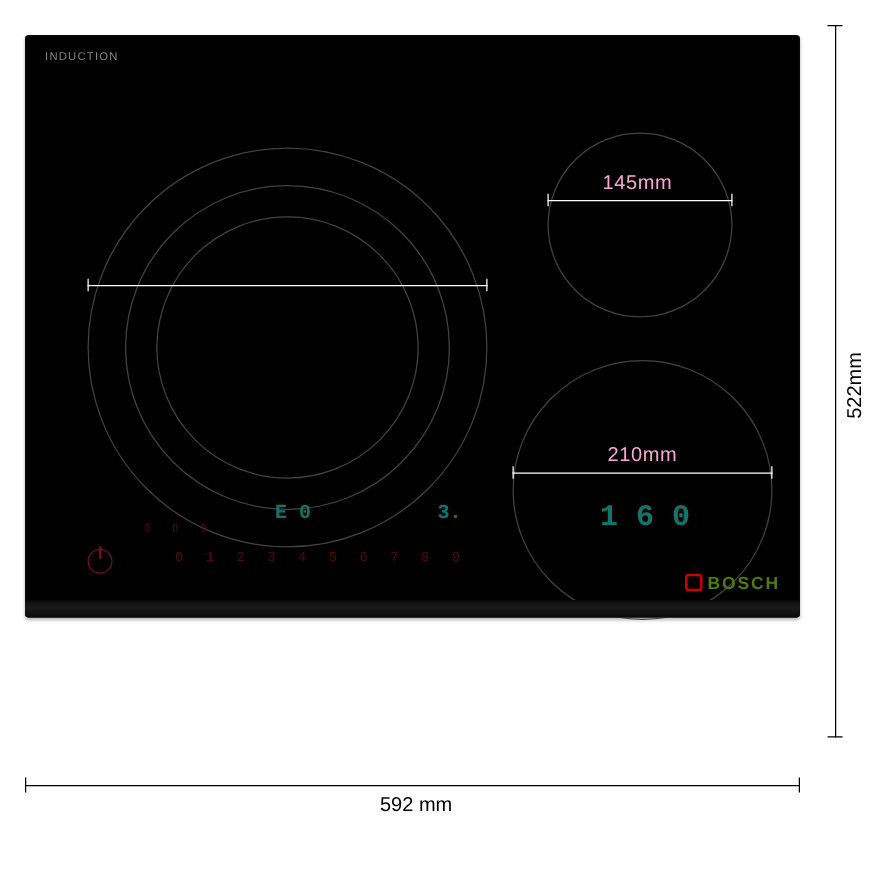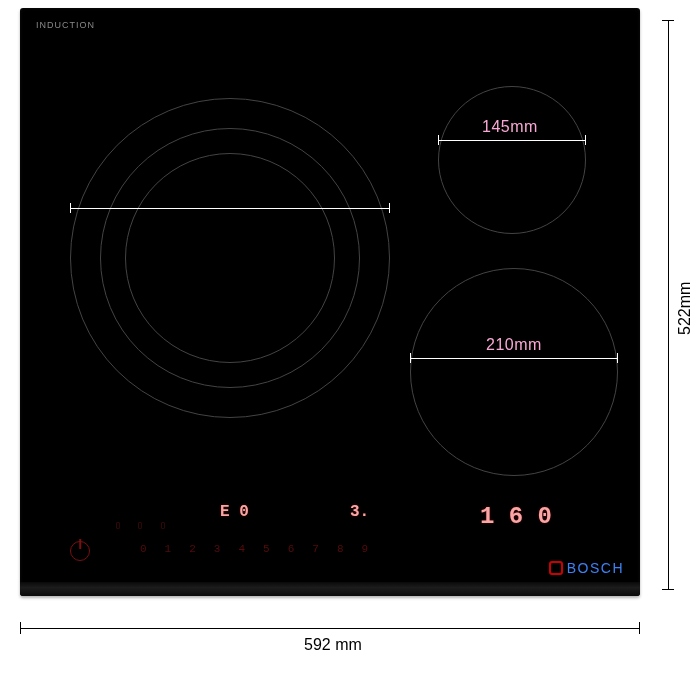--- a/index.html
+++ b/index.html
@@ -2,22 +2,22 @@
 <html><head>
 <meta charset="utf-8">
 <style>
   *{box-sizing:border-box;margin:0;padding:0;}
   body{width:700px;height:700px;background:#fff;font-family:Arial,Helvetica,sans-serif;position:relative;overflow:hidden;}
   .canvas{position:absolute;inset:0;}
   
   
   .cooktop{
     position:absolute;
-    left:20px;top:8px;
-    width:620px;height:588px;
+    left:20px;top:28px;
+    width:620px;height:466px;
     background:#000;
     border-radius:3px;
     box-shadow:inset 0 0 4px rgba(255,255,255,.06),0 2px 3px rgba(0,0,0,.3);
   }
   .cooktop::after{
     
     content:"";position:absolute;left:0;right:0;bottom:0;height:14px;
     background:linear-gradient(#0a0a0a,#1c1c1c 40%,#0a0a0a);
     border-bottom-left-radius:3px;border-bottom-right-radius:3px;
   }
@@ -51,30 +51,30 @@
     text-shadow:0 0 2px #000;white-space:nowrap;
   }
   .dim-line{position:absolute;background:#fff;}
   .dim-tick{position:absolute;width:1px;height:10px;background:#fff;}
   
   
   .controls{
     position:absolute;left:50px;right:18px;bottom:28px;height:65px;
     color:#b51818;font-family:"Courier New",monospace;
   }
-  .disp{position:absolute;font-size:16px;font-weight:bold;color:#fca5a5;text-shadow:0 0 3px rgba(176,23,23,.4);}
+  .disp{position:absolute;font-size:16px;font-weight:bold;color:#0f766e;text-shadow:0 0 3px rgba(176,23,23,.4);}
   .slider{position:absolute;left:70px;top:40px;display:flex;gap:18px;font-size:11px;color:#7a1010;}
   .slider span{opacity:.7;}
   .power-btn{position:absolute;left:0;top:38px;width:20px;height:20px;border:1.5px solid #7a1010;border-radius:50%;}
   .power-btn::before{content:"";position:absolute;left:50%;top:-3px;width:1.5px;height:10px;background:#7a1010;transform:translateX(-50%);}
   .micro-icon{position:absolute;font-size:10px;color:#5a0f0f;}
   
   .brand{
     position:absolute;right:16px;bottom:20px;
-    color:#3b82f6;font-size:14px;font-weight:normal;letter-spacing:1.5px;
+    color:#4d7c0f;font-size:14px;font-weight:bold;letter-spacing:1.5px;
     display:flex;align-items:center;gap:4px;
   }
   .brand .b-icon{width:14px;height:14px;border:2px solid #c00;border-radius:3px;display:inline-block;}
   
   
   .outer-dim{position:absolute;color:#000;font-size:16px;}
   .h-line{position:absolute;height:1px;background:#000;}
   .h-line::before,.h-line::after{content:"";position:absolute;width:1px;height:12px;background:#000;top:-6px;}
   .h-line::before{left:0;}
   .h-line::after{right:0;}

